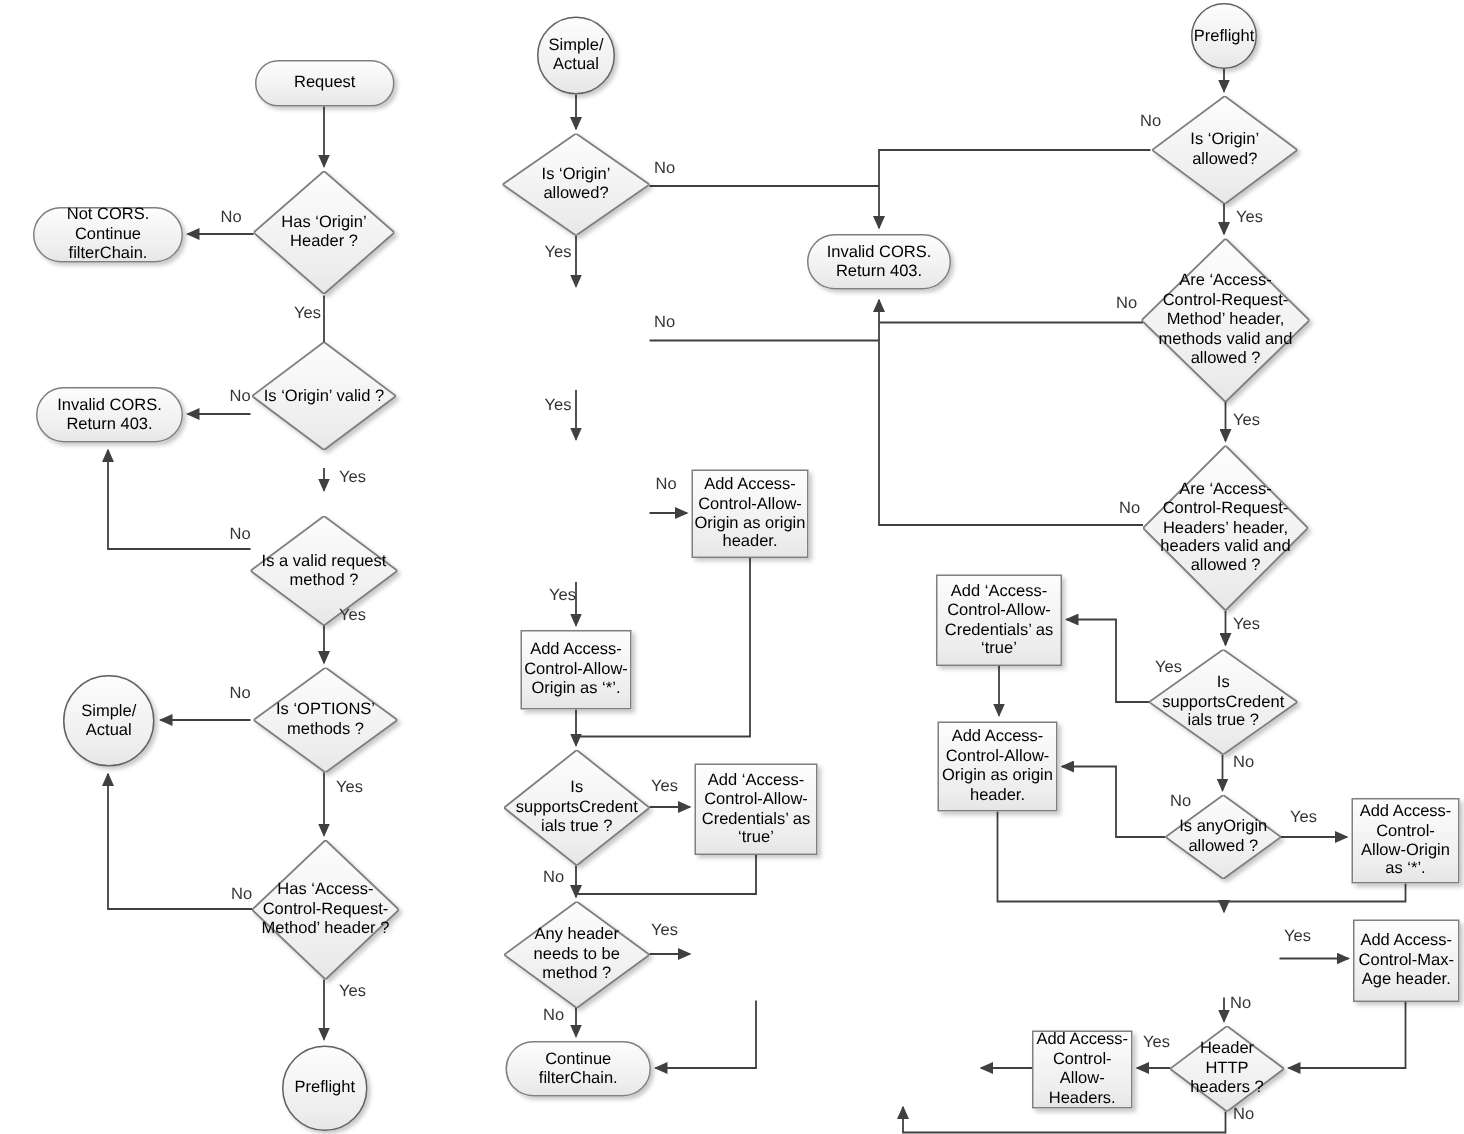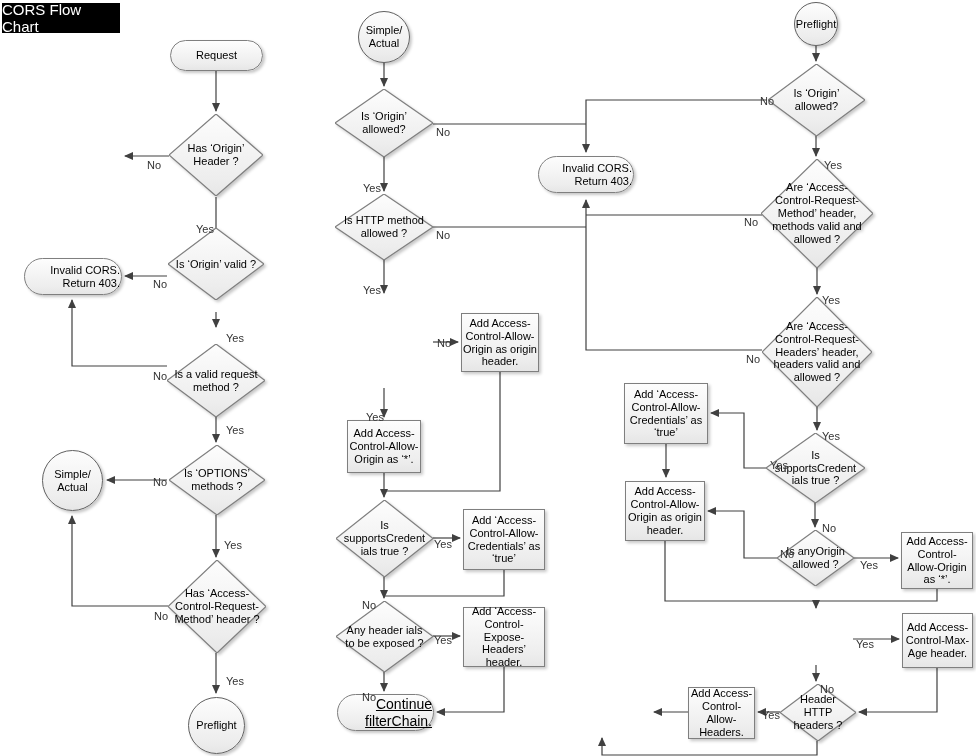--- a/index.html
+++ b/index.html
@@ -3,32 +3,32 @@
 <meta charset="utf-8">
 <style>
   html,body{margin:0;padding:0;background:#ffffff;}
   #canvas{position:relative;width:976px;height:756px;background:#ffffff;overflow:hidden;
           font-family:"Liberation Sans", sans-serif;font-size:11px;color:#000;}
   #wires{position:absolute;left:0;top:0;width:976px;height:756px;}
   .c{fill:none;stroke:#404040;stroke-width:1.2;}
   .node{position:absolute;display:flex;align-items:center;justify-content:center;
         text-align:center;line-height:1.18;box-sizing:border-box;}
   .term{background:linear-gradient(180deg,#fdfdfd 0%,#ededed 80%,#e6e6e6 100%);
-        border:1.3px solid #7f7f7f;border-radius:19px;box-shadow:2px 2px 3px rgba(0,0,0,.22);text-align:right;}
+        border:1.3px solid #7f7f7f;border-radius:19px;box-shadow:2px 2px 3px rgba(0,0,0,.22);}
   .circle{background:linear-gradient(180deg,#fdfdfd 0%,#ededed 80%,#e6e6e6 100%);
         border:1.3px solid #606060;border-radius:50%;box-shadow:2px 2px 3px rgba(0,0,0,.22);}
   .proc{background:linear-gradient(180deg,#fdfdfd 0%,#ededed 80%,#e6e6e6 100%);
         border:1.3px solid #7f7f7f;box-shadow:2px 2px 3px rgba(0,0,0,.22);justify-content:center;}
   .diamond{filter:drop-shadow(2px 2px 1.5px rgba(0,0,0,.22));}
   .diamond svg.shape{position:absolute;left:0;top:0;width:100%;height:100%;}
   .diamond polygon{fill:url(#gradShape);stroke:#7f7f7f;stroke-width:1.2;vector-effect:non-scaling-stroke;}
   .lbl{position:relative;z-index:2;padding:0 1px;}
   .diamond .lbl{max-width:88%;}
-  .fs10 .lbl{font-size:14px;text-decoration:underline;}
-  .el{position:absolute;z-index:3;color:#333;margin-top:20px;}
+  .fs10 .lbl{font-size:11px;}
+  .el{position:absolute;z-index:3;color:#333;}
   #title{position:absolute;left:2px;top:3px;width:118px;height:30px;background:#000;
          color:#fff;display:flex;align-items:center;justify-content:center;font-size:15px;}
 </style>
 </head>
 <body>
 
 <div id="canvas">
 
   <svg width="0" height="0" style="position:absolute">
     <defs>
@@ -93,31 +93,33 @@
       <path class="c" d="M816,601 V608" marker-end="url(#arr)"></path>
       <path class="c" d="M853,639 H899" marker-end="url(#arr)"></path>
       <path class="c" d="M816,665 V681" marker-end="url(#arr)"></path>
       <path class="c" d="M937,668 V712 H859" marker-end="url(#arr)"></path>
       <path class="c" d="M780,712 H758" marker-end="url(#arr)"></path>
       <path class="c" d="M688,712 H654" marker-end="url(#arr)"></path>
       <path class="c" d="M817,741 V755 H602 V738" marker-end="url(#arr)"></path>
     </g>
   </svg>
 
-  <div id="title">CORS Flow Chart</div>
 
   <div class="node term" style="left:170px;top:40px;width:93px;height:31px">
       <div class="lbl">Request</div>
     </div>
   <div class="node diamond" style="left:169px;top:114px;width:94px;height:82px">
       <svg class="shape" viewBox="0 0 100 100" preserveAspectRatio="none">
         <polygon points="50,0 100,50 50,100 0,50"></polygon>
       </svg>
       <div class="lbl">Has ‘Origin’ Header ?</div>
     </div>
+  <div class="node term" style="left:22px;top:138px;width:100px;height:37px">
+      <div class="lbl">Not CORS. Continue filterChain.</div>
+    </div>
   <div class="node diamond" style="left:168px;top:228px;width:96px;height:72px">
       <svg class="shape" viewBox="0 0 100 100" preserveAspectRatio="none">
         <polygon points="50,0 100,50 50,100 0,50"></polygon>
       </svg>
       <div class="lbl">Is ‘Origin’ valid ?</div>
     </div>
   <div class="node term" style="left:24px;top:258px;width:98px;height:37px">
       <div class="lbl">Invalid CORS. Return 403.</div>
     </div>
   <div class="node diamond" style="left:167px;top:344px;width:98px;height:73px">
@@ -150,49 +152,40 @@
     </div>
   <div class="node diamond" style="left:335px;top:89px;width:98px;height:68px">
       <svg class="shape" viewBox="0 0 100 100" preserveAspectRatio="none">
         <polygon points="50,0 100,50 50,100 0,50"></polygon>
       </svg>
       <div class="lbl">Is ‘Origin’ allowed?</div>
     </div>
   <div class="node term" style="left:538px;top:156px;width:96px;height:37px">
       <div class="lbl">Invalid CORS. Return 403.</div>
     </div>
-  <div class="node diamond" style="left:335px;top:194px;width:98px;height:66px">
-      <svg class="shape" viewBox="0 0 100 100" preserveAspectRatio="none">
-        <polygon points="50,0 100,50 50,100 0,50"></polygon>
-      </svg>
-      <div class="lbl">Is HTTP method allowed ?</div>
-    </div>
   <div class="node proc" style="left:461px;top:313px;width:78px;height:59px">
       <div class="lbl">Add Access-Control-Allow-Origin as origin header.</div>
     </div>
   <div class="node proc" style="left:347px;top:420px;width:74px;height:53px">
       <div class="lbl">Add Access-Control-Allow-Origin as ‘*’.</div>
     </div>
   <div class="node diamond" style="left:336px;top:500px;width:97px;height:77px">
       <svg class="shape" viewBox="0 0 100 100" preserveAspectRatio="none">
         <polygon points="50,0 100,50 50,100 0,50"></polygon>
       </svg>
       <div class="lbl">Is supportsCredent ials true ?</div>
     </div>
   <div class="node proc" style="left:463px;top:509px;width:82px;height:61px">
       <div class="lbl">Add ‘Access-Control-Allow-Credentials’ as ‘true’</div>
     </div>
   <div class="node diamond" style="left:336px;top:601px;width:97px;height:71px">
       <svg class="shape" viewBox="0 0 100 100" preserveAspectRatio="none">
         <polygon points="50,0 100,50 50,100 0,50"></polygon>
       </svg>
-      <div class="lbl">Any header ials to be exposed ?</div>
-    </div>
-  <div class="node proc" style="left:463px;top:607px;width:82px;height:60px">
-      <div class="lbl">Add ‘Access-Control-Expose-Headers’ header.</div>
+      <div class="lbl">Any header needs to be method ?</div>
     </div>
   <div class="node term fs10" style="left:337px;top:694px;width:97px;height:37px">
       <div class="lbl">Continue filterChain.</div>
     </div>
 
   <div class="node circle" style="left:794px;top:2px;width:44px;height:44px">
       <div class="lbl">Preflight</div>
     </div>
   <div class="node diamond" style="left:768px;top:64px;width:97px;height:72px">
       <svg class="shape" viewBox="0 0 100 100" preserveAspectRatio="none">

